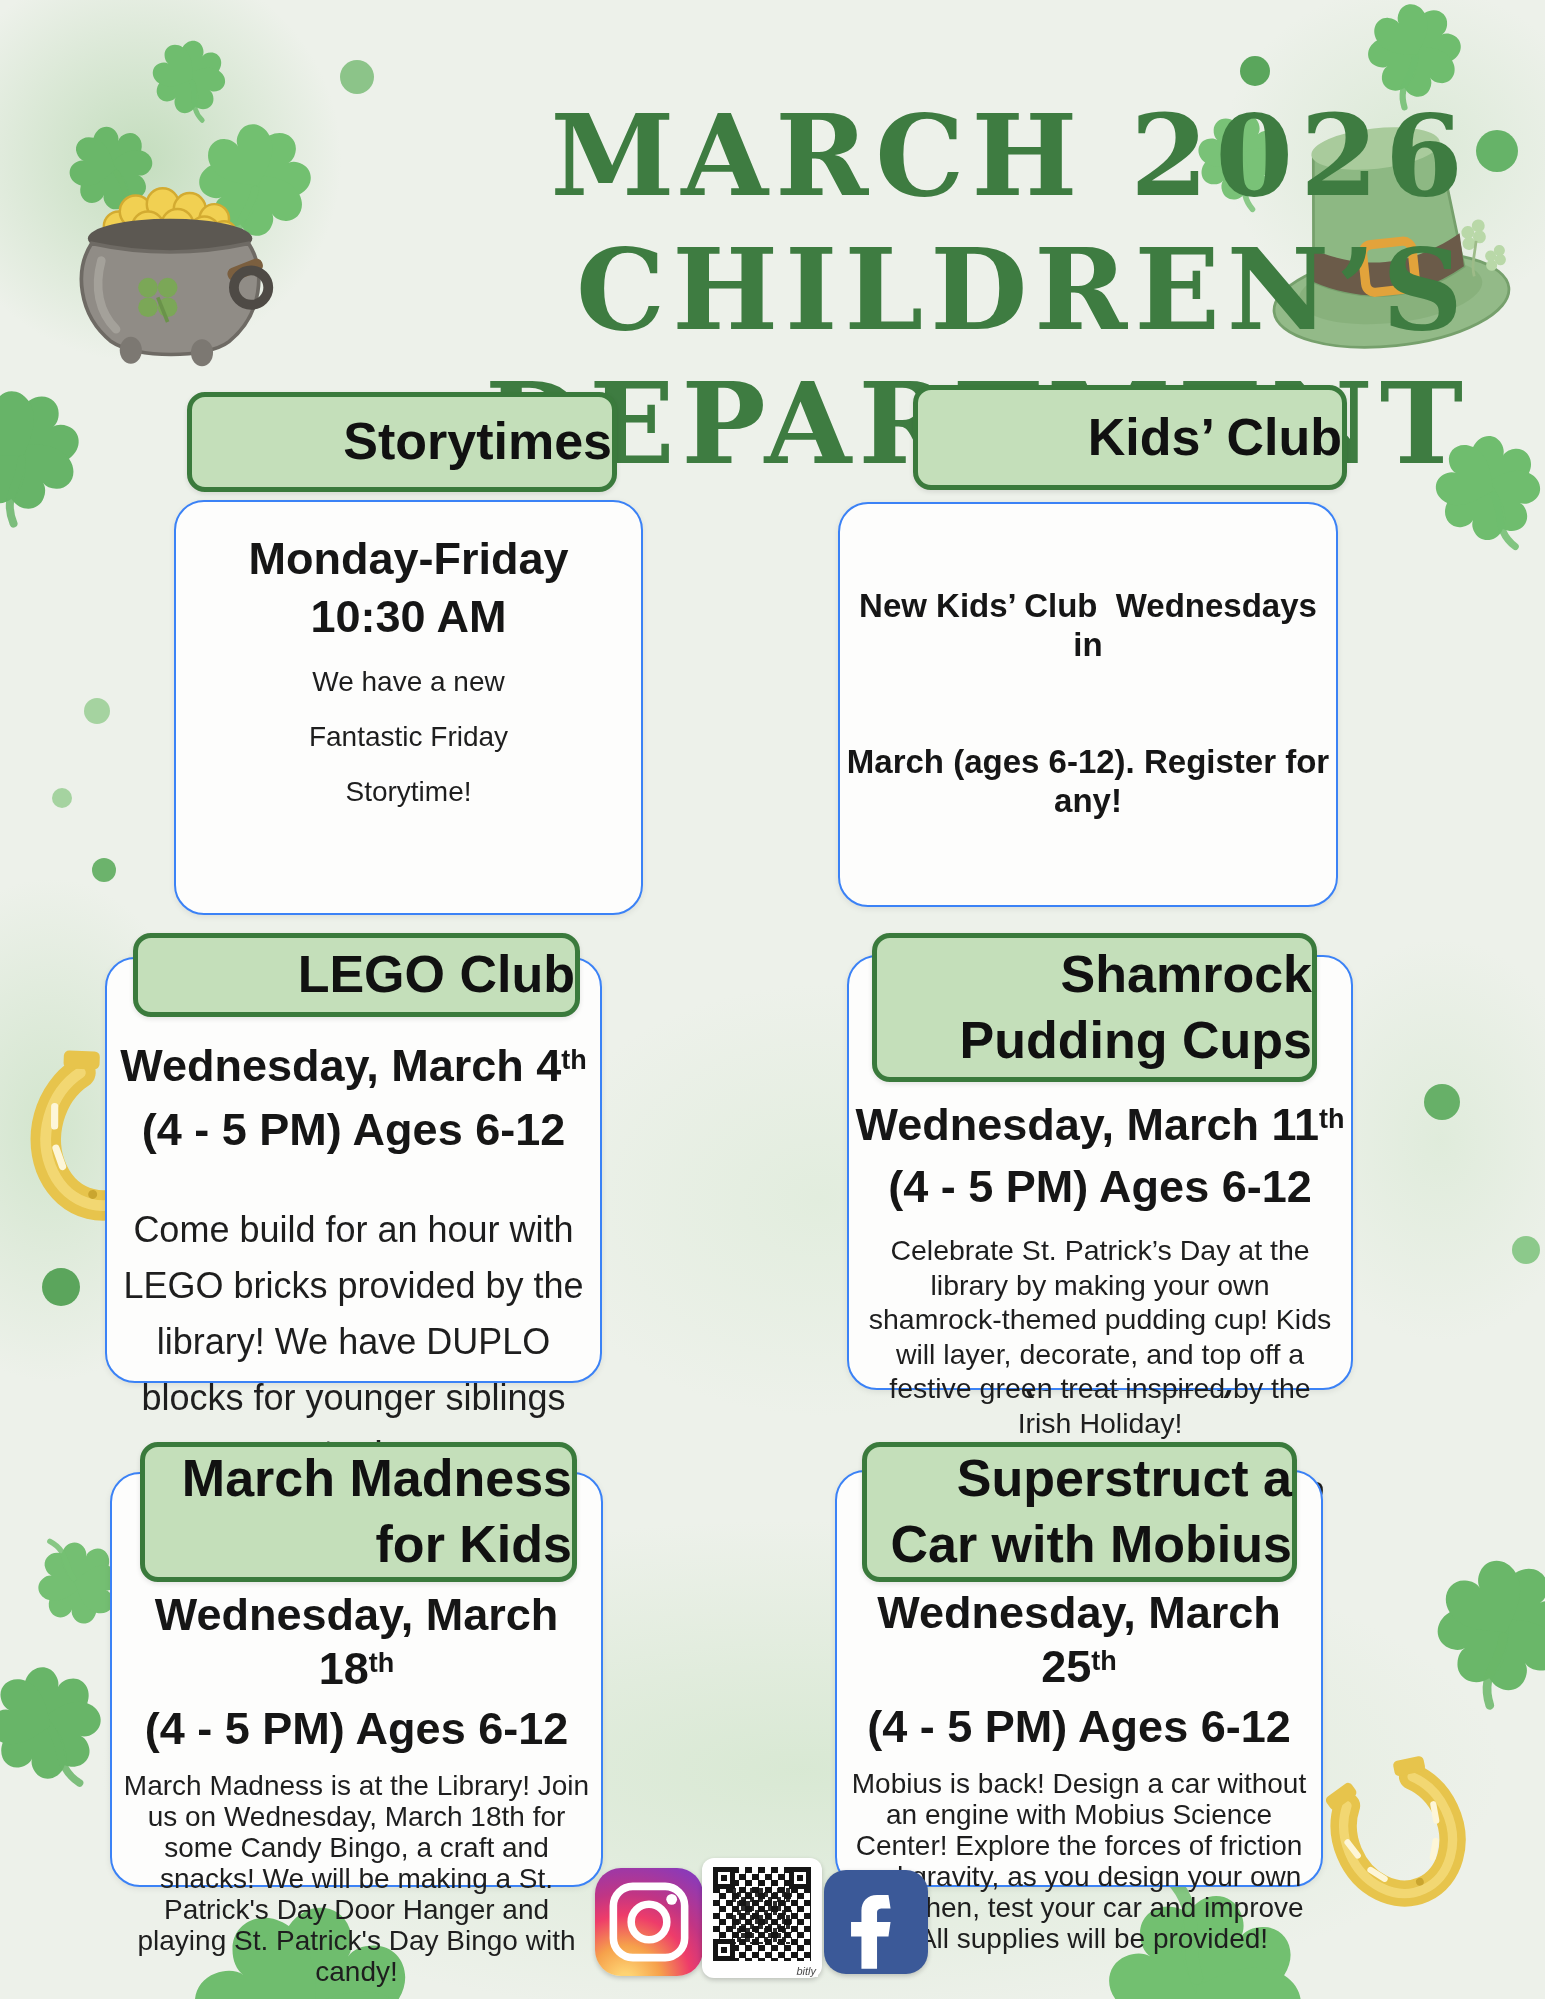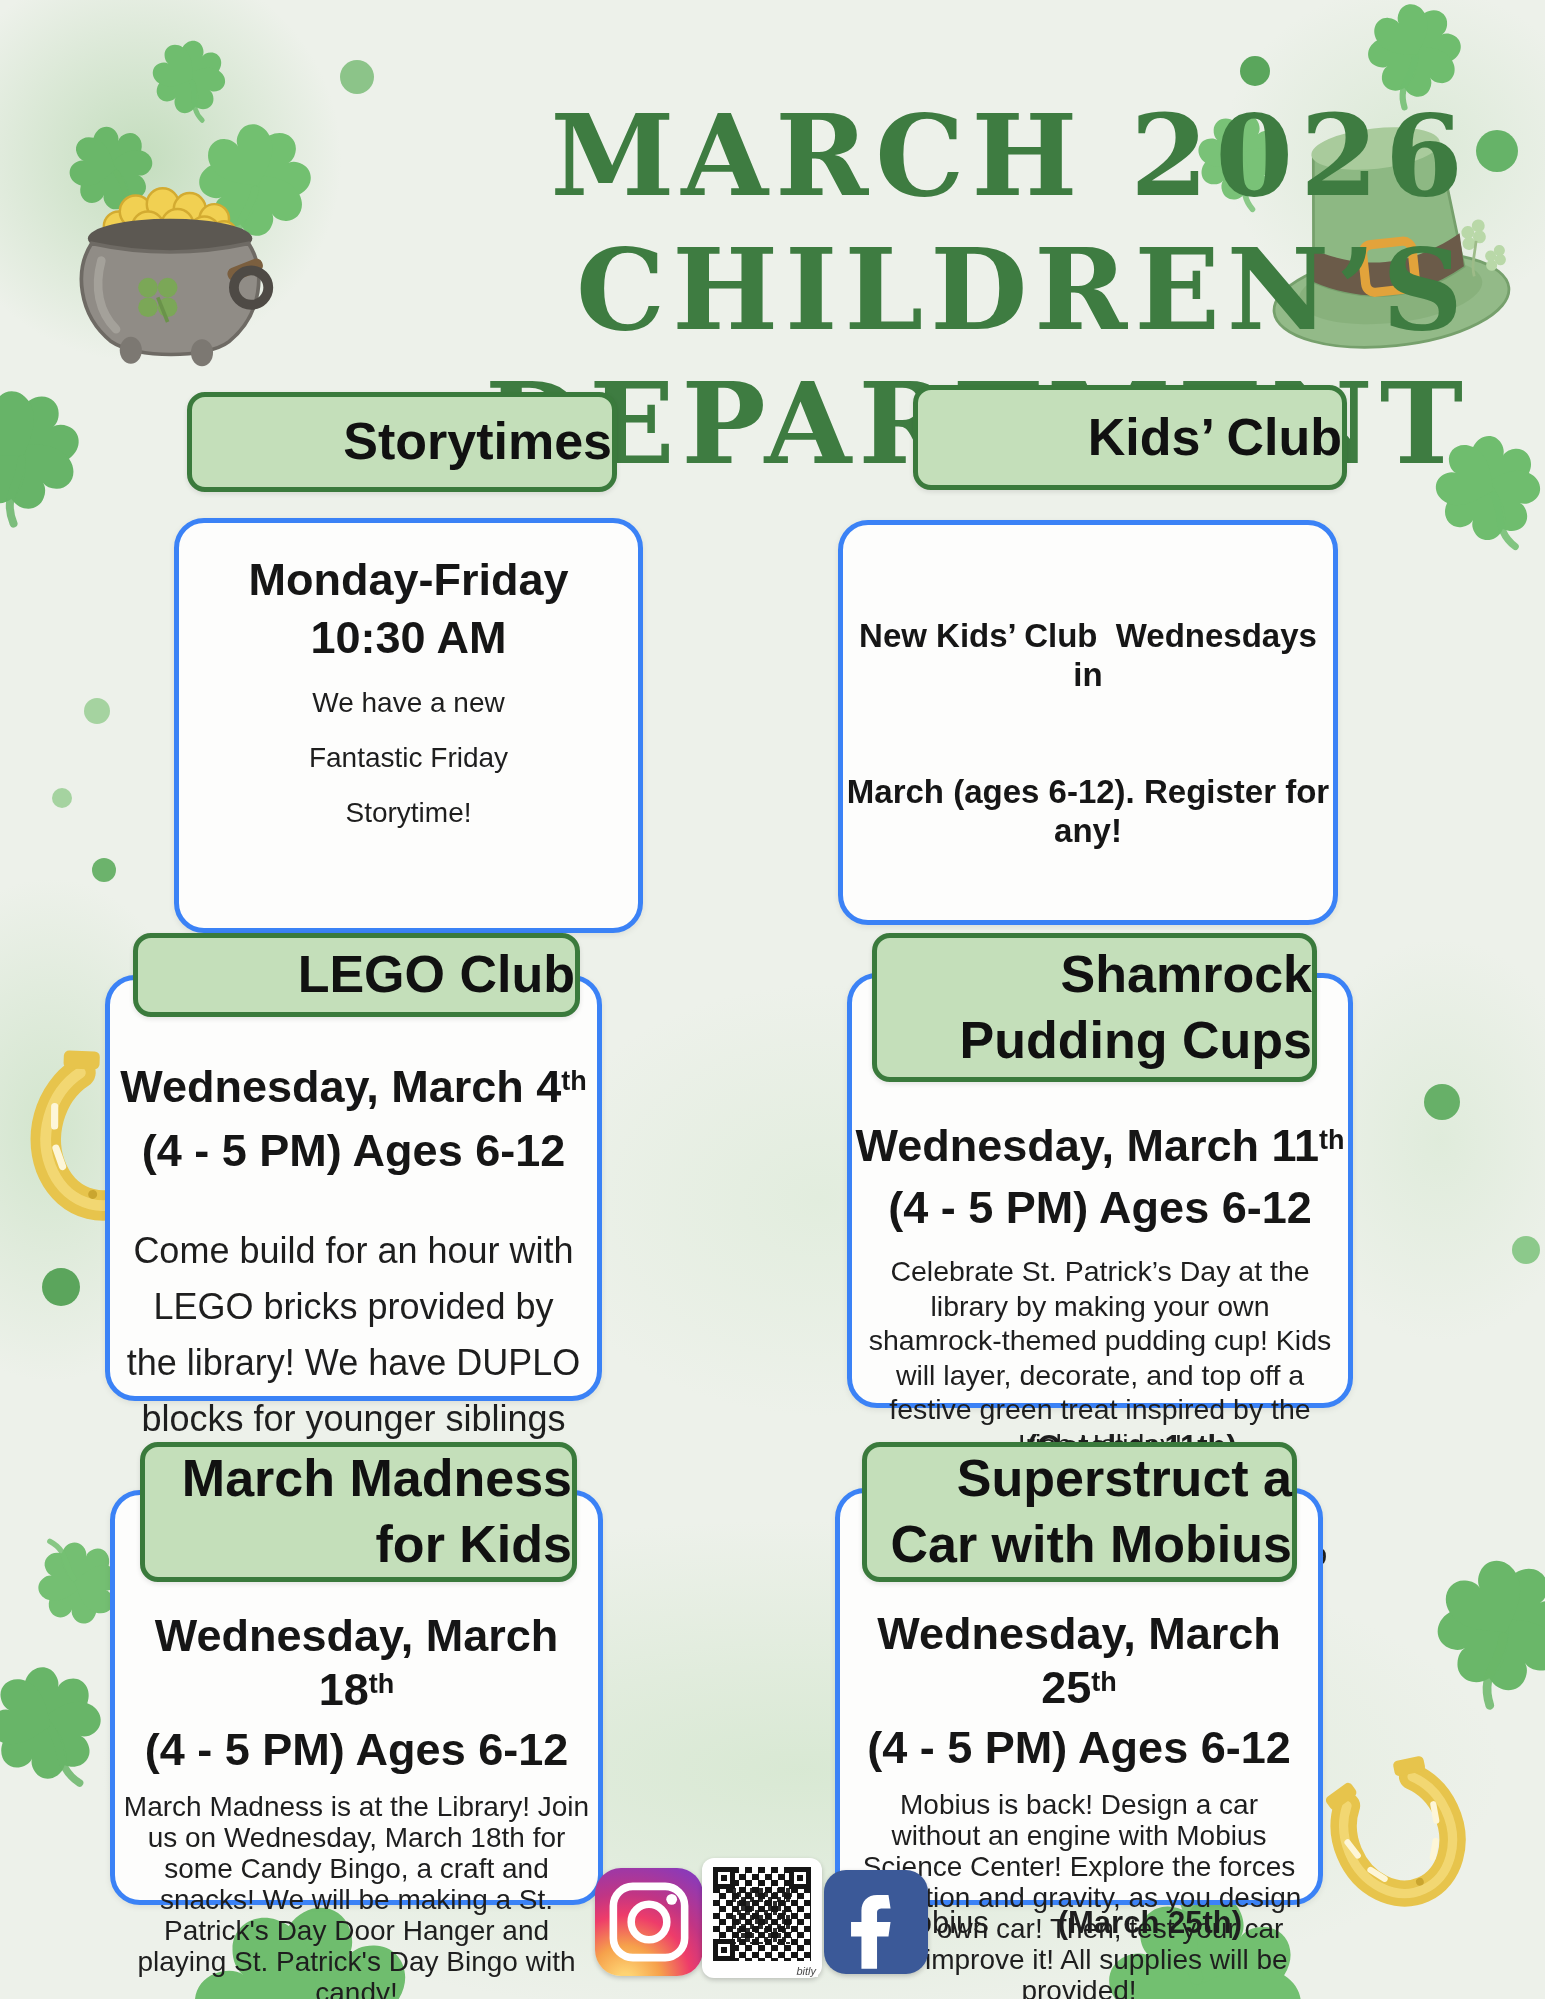--- a/index.html
+++ b/index.html
@@ -8,22 +8,22 @@
   .wash{position:absolute;pointer-events:none;}
   .dec{position:absolute;pointer-events:none;}
   .dot{position:absolute;border-radius:50%;}
   .title{position:absolute;left:0;right:75px;top:14px;text-align:right;
          font-family:"DejaVu Serif","Liberation Serif",serif;font-weight:700;
          font-size:112px;line-height:134px;letter-spacing:7px;color:#3e7c41;z-index:2;}
   .chip{position:absolute;background:#c4dfba;border:5px solid #3a7a3c;border-radius:18px;
         display:flex;flex-direction:column;align-items:flex-end;justify-content:center;
         font-weight:700;font-size:52px;line-height:1.26;color:#111;z-index:4;text-align:center;
         box-shadow:0 2px 5px rgba(0,0,0,.10);box-sizing:border-box;}
-  .card{position:absolute;background:#fdfdfc;border:5px solid #3b82f6;border-radius:30px;z-index:3;
-        text-align:center;box-sizing:border-box;box-shadow:0 2px 6px rgba(0,0,0,.08);margin-top:18px;}
+  .card{position:absolute;background:#fdfdfc;border:2px solid #3b82f6;border-radius:30px;z-index:3;
+        text-align:center;box-sizing:border-box;box-shadow:0 2px 6px rgba(0,0,0,.08);}
   .b{font-weight:700;}
   .sup{font-size:.6em;position:relative;top:-.45em;}
   
   .st-sched{margin-top:28px;font-weight:700;font-size:45px;line-height:58px;}
   .st-body{margin-top:8px;font-size:28px;line-height:55px;font-weight:400;color:#1e1e1e;}
   
   .kc-intro{margin-top:2px;font-weight:700;font-size:33px;line-height:1.18;white-space:pre-wrap;}
   .kc-weeks{margin-top:25px;text-align:left;font-size:31px;line-height:36px;white-space:pre-wrap;
             padding-left:20px;color:#1e1e1e;}
   
@@ -215,21 +215,21 @@
     <div class="st-body">
       <div class="line">We have a new</div>
       <div class="line">Fantastic Friday</div>
       <div class="line">Storytime!</div>
     </div>
   </section>
 
   <section class="chip" style="left:913px;top:385px;width:434px;height:105px;">
     <div>Kids’ Club</div>
   </section>
-  <section class="card" style="left:838px;top:502px;width:500px;height:405px;padding-top:12px;">
+  <section class="card" style="left:838px;top:502px;width:500px;height:405px;padding-top:3px;">
     <div class="kc-intro">
       <div class="line">New Kids’ Club  Wednesdays in</div>
       <div class="line">March (ages 6-12). Register for any!</div>
     </div>
     <div class="kc-weeks">
       <div class="line"><span class="b">  1</span><span class="b sup">st</span><span class="b"> Week:</span><span> Lego Club </span><span class="b">(March 4th)</span></div>
       <div class="line"><span> (no registration needed)</span></div>
       <div class="line"><span class="b">  2</span><span class="b sup">nd</span><span class="b"> Week:</span><span> Art-Shamrock Pudding</span></div>
       <div class="line"><span>                   </span><span class="b">(October 11th)</span></div>
       <div class="line"><span class="b">  3</span><span class="b sup">rd</span><span class="b"> Week:</span><span> Surprise-Candy Bingo</span></div>

